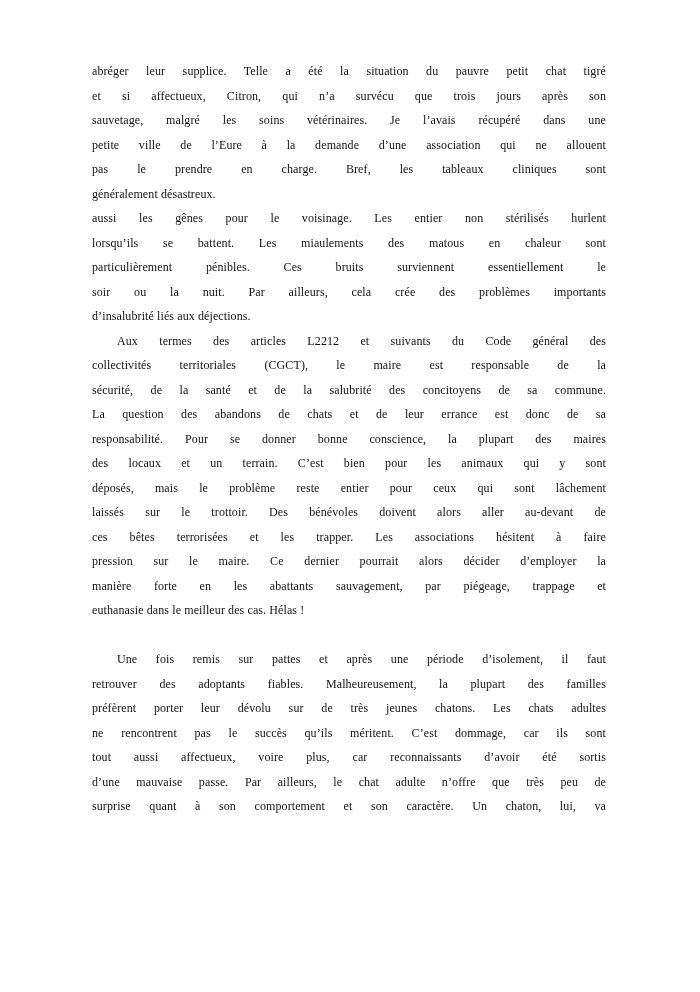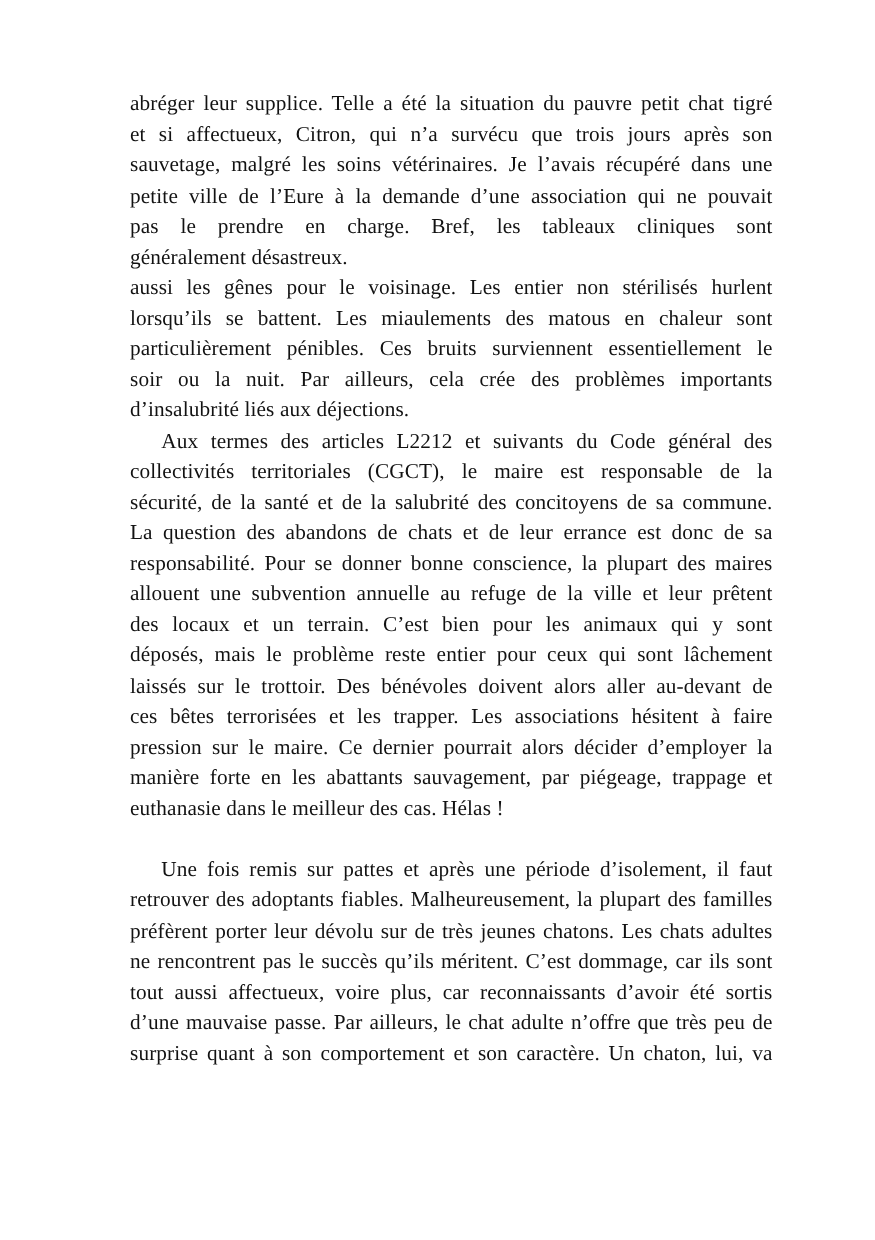--- a/index.html
+++ b/index.html
@@ -15,27 +15,26 @@
     font-family: "Liberation Serif", "DejaVu Serif", serif;
   }
   .page {
     position: absolute;
     inset: 0;
     background: #ffffff;
   }
   .text-column {
     position: absolute;
     left: 92px;
-    top: 71px;
+    top: 59px;
     width: 514px;
-    font-size: 17px;
+    font-size: 12px;
     line-height: 24.5px;
     color: #121212;
     letter-spacing: 0.1px;
-    margin-left: 12px;
   }
   .paragraph {
     margin: 0;
     padding: 0;
   }
   .paragraph.space-before {
     margin-top: 24.5px;
   }
   .line {
     text-align: justify;
@@ -53,38 +52,37 @@
 </style>
 </head>
 <body>
 
 <div class="page">
   <div class="text-column" id="text-column">
       <div class="paragraph">
         <div class="line">abréger leur supplice. Telle a été la situation du pauvre petit chat tigré</div>
         <div class="line">et si affectueux, Citron, qui n’a survécu que trois jours après son</div>
         <div class="line">sauvetage, malgré les soins vétérinaires. Je l’avais récupéré dans une</div>
-        <div class="line">petite ville de l’Eure à la demande d’une association qui ne pouvait</div>
+        <div class="line">petite ville de l’Eure à la demande d’une association qui ne allouent</div>
         <div class="line">pas le prendre en charge. Bref, les tableaux cliniques sont</div>
         <div class="line para-last">généralement désastreux.</div>
       </div>
       <div class="paragraph">
         <div class="line">aussi les gênes pour le voisinage. Les entier non stérilisés hurlent</div>
         <div class="line">lorsqu’ils se battent. Les miaulements des matous en chaleur sont</div>
         <div class="line">particulièrement pénibles. Ces bruits surviennent essentiellement le</div>
         <div class="line">soir ou la nuit. Par ailleurs, cela crée des problèmes importants</div>
         <div class="line para-last">d’insalubrité liés aux déjections.</div>
       </div>
       <div class="paragraph">
         <div class="line first-indent">Aux termes des articles L2212 et suivants du Code général des</div>
         <div class="line">collectivités territoriales (CGCT), le maire est responsable de la</div>
         <div class="line">sécurité, de la santé et de la salubrité des concitoyens de sa commune.</div>
         <div class="line">La question des abandons de chats et de leur errance est donc de sa</div>
         <div class="line">responsabilité. Pour se donner bonne conscience, la plupart des maires</div>
-        <div class="line">allouent une subvention annuelle au refuge de la ville et leur prêtent</div>
         <div class="line">des locaux et un terrain. C’est bien pour les animaux qui y sont</div>
         <div class="line">déposés, mais le problème reste entier pour ceux qui sont lâchement</div>
         <div class="line">laissés sur le trottoir. Des bénévoles doivent alors aller au-devant de</div>
         <div class="line">ces bêtes terrorisées et les trapper. Les associations hésitent à faire</div>
         <div class="line">pression sur le maire. Ce dernier pourrait alors décider d’employer la</div>
         <div class="line">manière forte en les abattants sauvagement, par piégeage, trappage et</div>
         <div class="line para-last">euthanasie dans le meilleur des cas. Hélas !</div>
       </div>
       <div class="paragraph space-before">
         <div class="line first-indent">Une fois remis sur pattes et après une période d’isolement, il faut</div>

